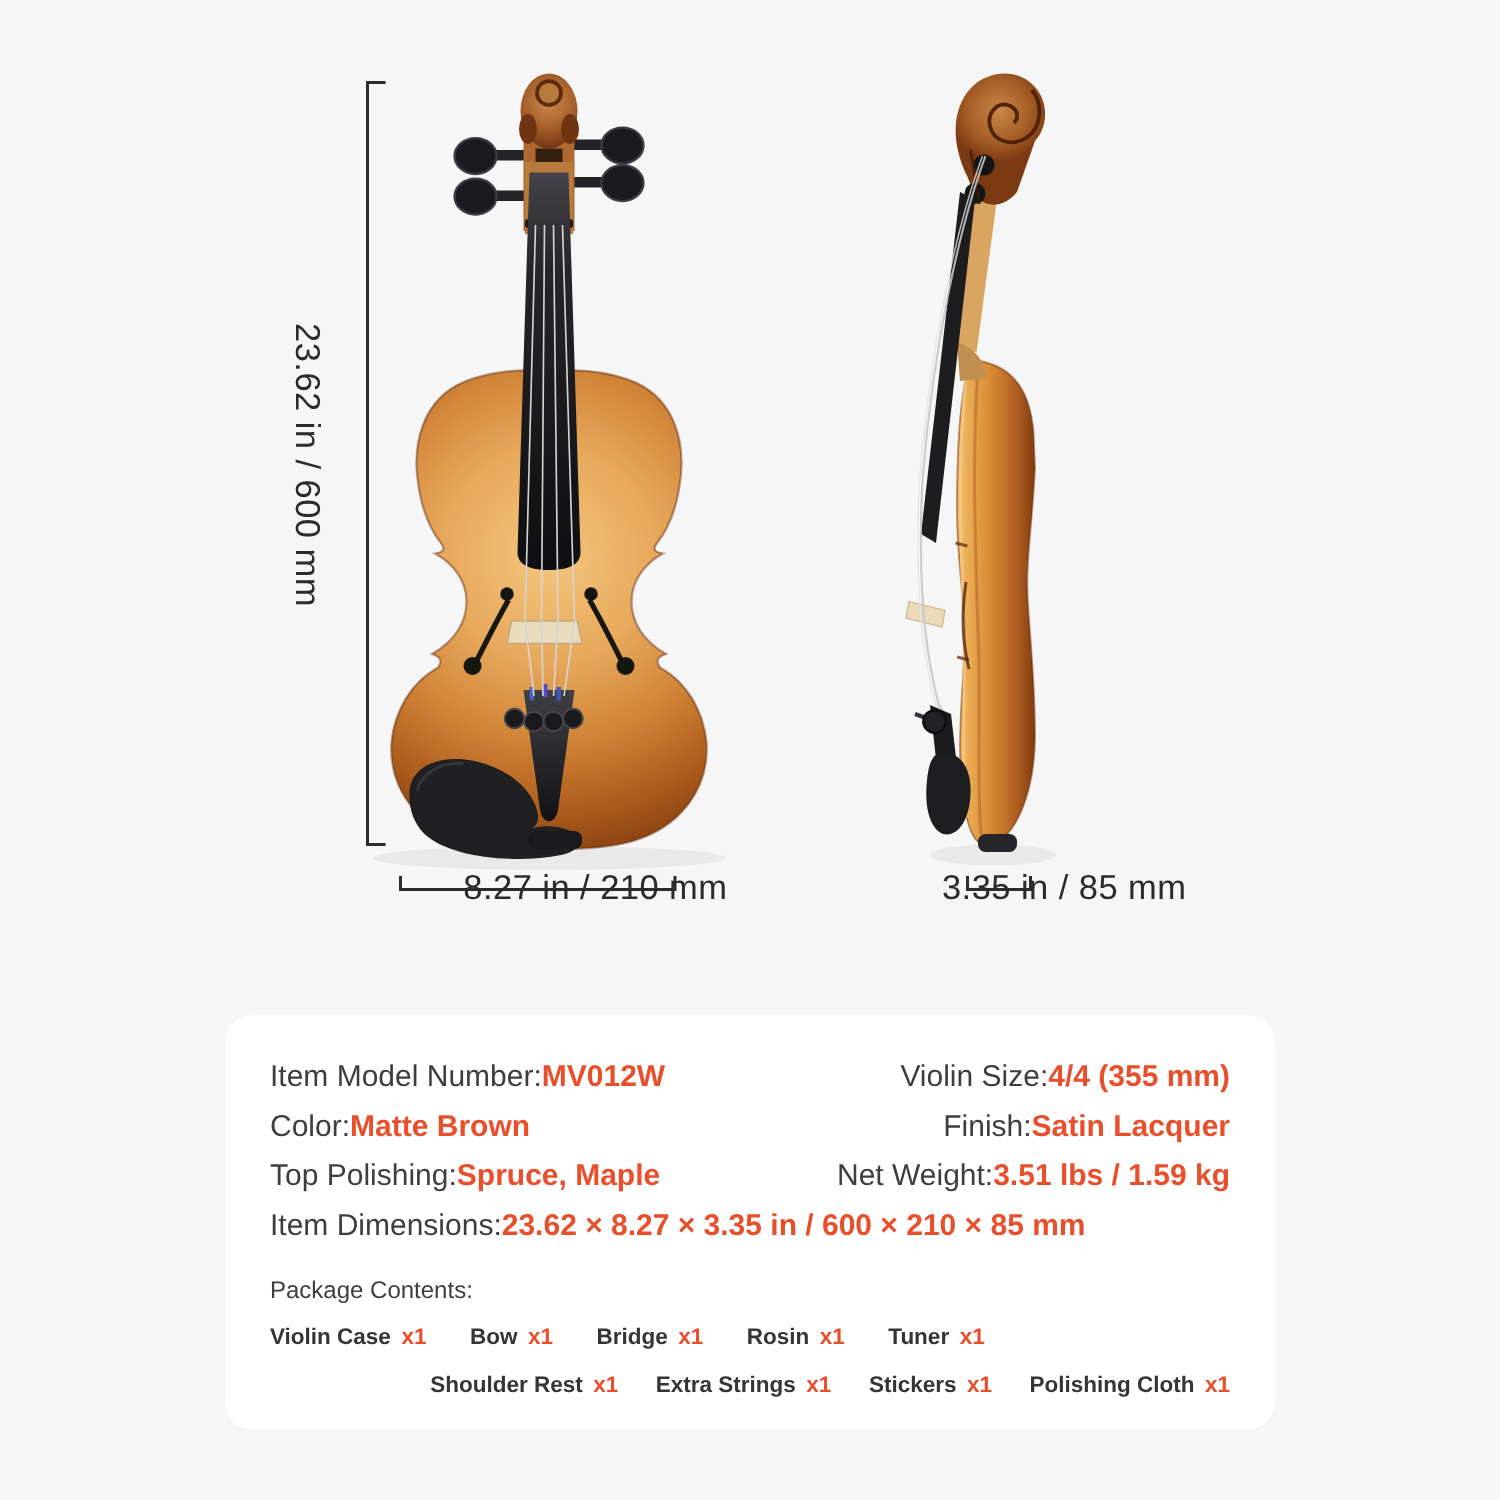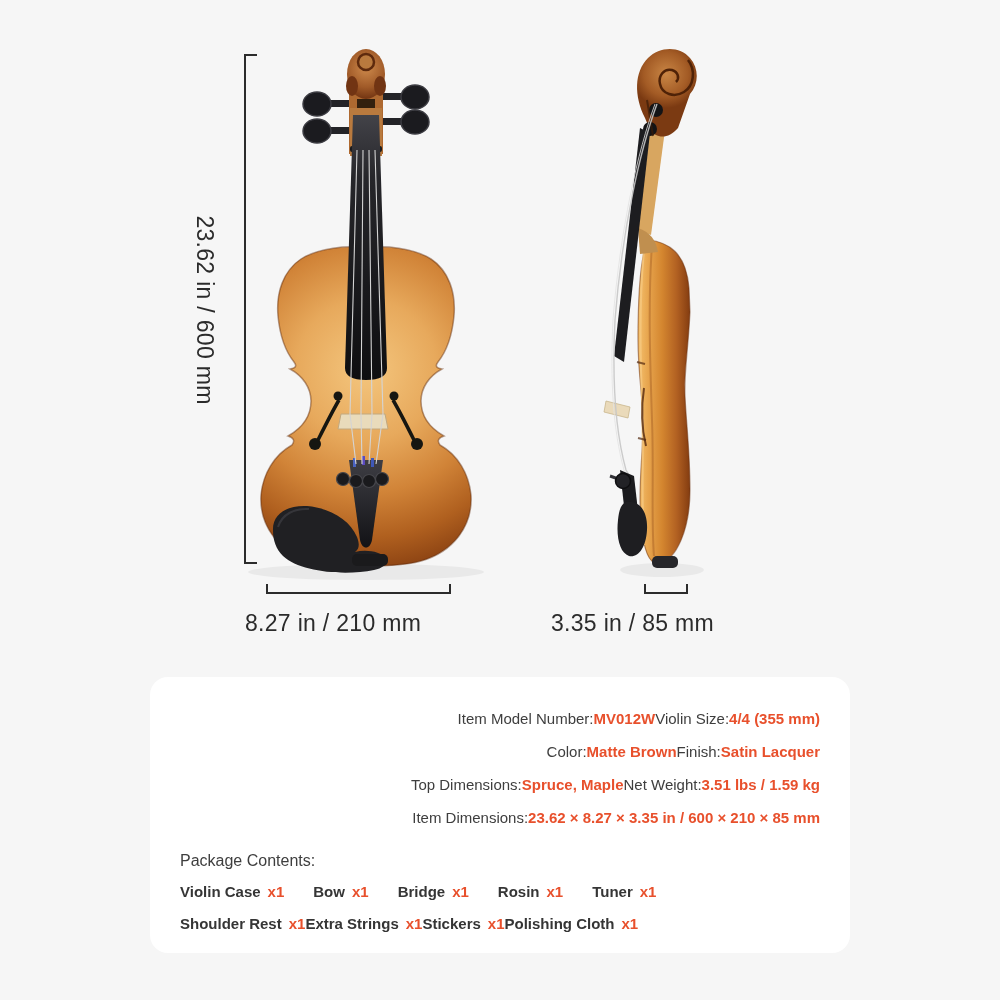--- a/index.html
+++ b/index.html
@@ -4,35 +4,35 @@
 <style>
   html,body{margin:0;padding:0;background:#f6f6f6;}
   .page{position:relative;width:1000px;height:1000px;background:#f6f6f6;
         font-family:"Liberation Sans",sans-serif;overflow:hidden;}
   svg{display:block;}
   .diagram-svg{position:absolute;left:0;top:0;}
   .dim-label{position:absolute;color:#2b2b2b;font-size:23px;font-weight:500;
              white-space:nowrap;letter-spacing:.3px;}
   .dim-label.vertical{left:55px;top:295px;width:300px;height:30px;line-height:30px;
              text-align:center;transform:rotate(90deg);}
-  .dim-label.h{width:240px;text-align:left;top:610px;}
+  .dim-label.h{width:240px;text-align:right;top:578px;}
   .dim-label.front{left:245px;}
   .dim-label.side{left:551px;}
   .spec-card{position:absolute;left:150px;top:677px;width:700px;height:276px;
              background:#ffffff;border-radius:18px;box-sizing:border-box;
              padding:25px 30px 0 30px;}
-  .spec-line{display:flex;justify-content:flex-end;line-height:33px;
-             font-size:15px;color:#3e3e3e;}
+  .spec-line{display:flex;justify-content:space-between;line-height:33px;
+             font-size:20px;color:#3e3e3e;}
   .spec-line .right{text-align:right;}
   .spec-value{font-weight:bold;color:#e8502c;}
   .pkg-title{margin-top:12px;font-size:16px;line-height:30px;color:#3e3e3e;}
   .pkg-row{display:flex;align-items:center;line-height:32px;font-size:15px;
            color:#353535;font-weight:bold;}
   .pkg-row.r1{gap:29px;}
-  .pkg-row.r2{}
+  .pkg-row.r2{gap:25px;justify-content:flex-end;}
   .pkg-item{white-space:nowrap;}
   .pkg-qty{color:#e8502c;margin-left:7px;font-weight:bold;}
 </style>
 </head>
 <body>
 
 <div class="page">
 
   <svg class="diagram-svg" width="1000" height="660" viewBox="0 0 1000 660">
     <defs>
@@ -201,21 +201,21 @@
       <div><span>Item Model Number:</span><span class="spec-value">MV012W</span></div>
       <div class="right"><span>Violin Size:</span><span class="spec-value">4/4 (355 mm)</span></div>
     </div>
 
     <div class="spec-line">
       <div><span>Color:</span><span class="spec-value">Matte Brown</span></div>
       <div class="right"><span>Finish:</span><span class="spec-value">Satin Lacquer</span></div>
     </div>
 
     <div class="spec-line">
-      <div><span>Top Dimensions:</span><span class="spec-value">Spruce, Maple</span></div>
+      <div><span>Top Polishing:</span><span class="spec-value">Spruce, Maple</span></div>
       <div class="right"><span>Net Weight:</span><span class="spec-value">3.51 lbs / 1.59 kg</span></div>
     </div>
 
     <div class="spec-line">
       <div><span>Item Dimensions:</span><span class="spec-value">23.62 × 8.27 × 3.35 in / 600 × 210 × 85 mm</span></div>
     </div>
 
     <div class="pkg-title">Package Contents:</div>
 
     <div class="pkg-row r1">

